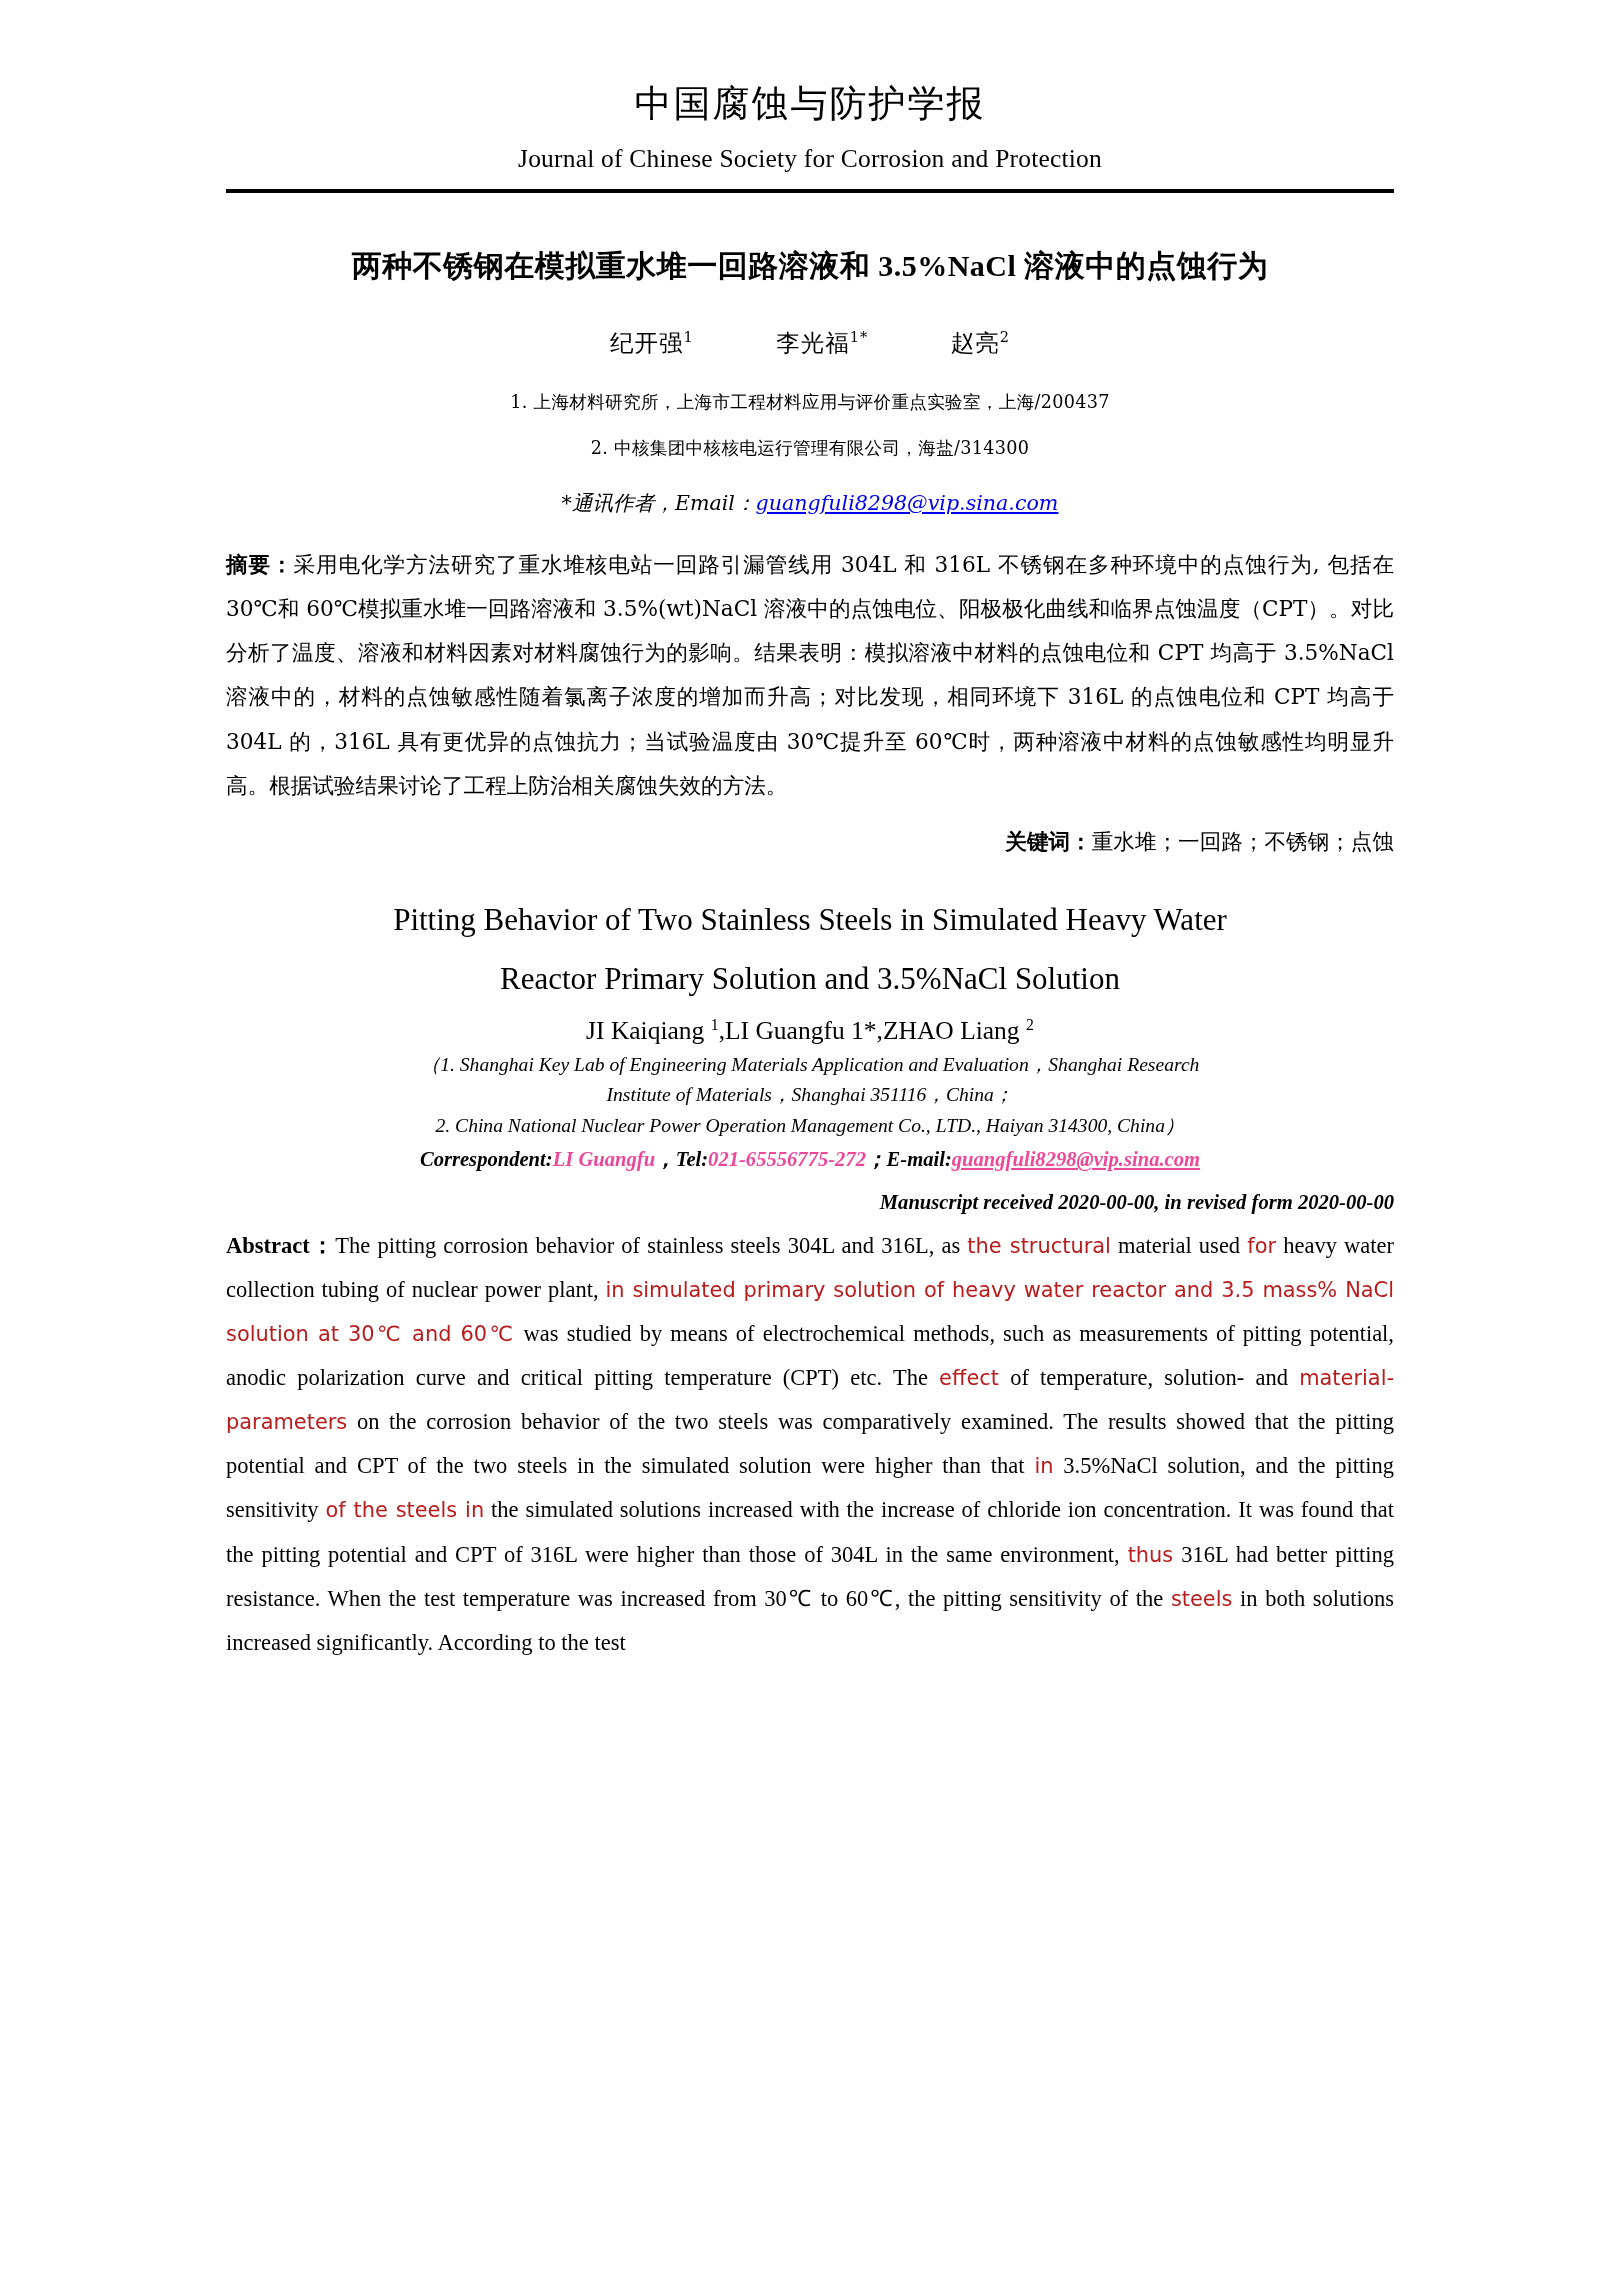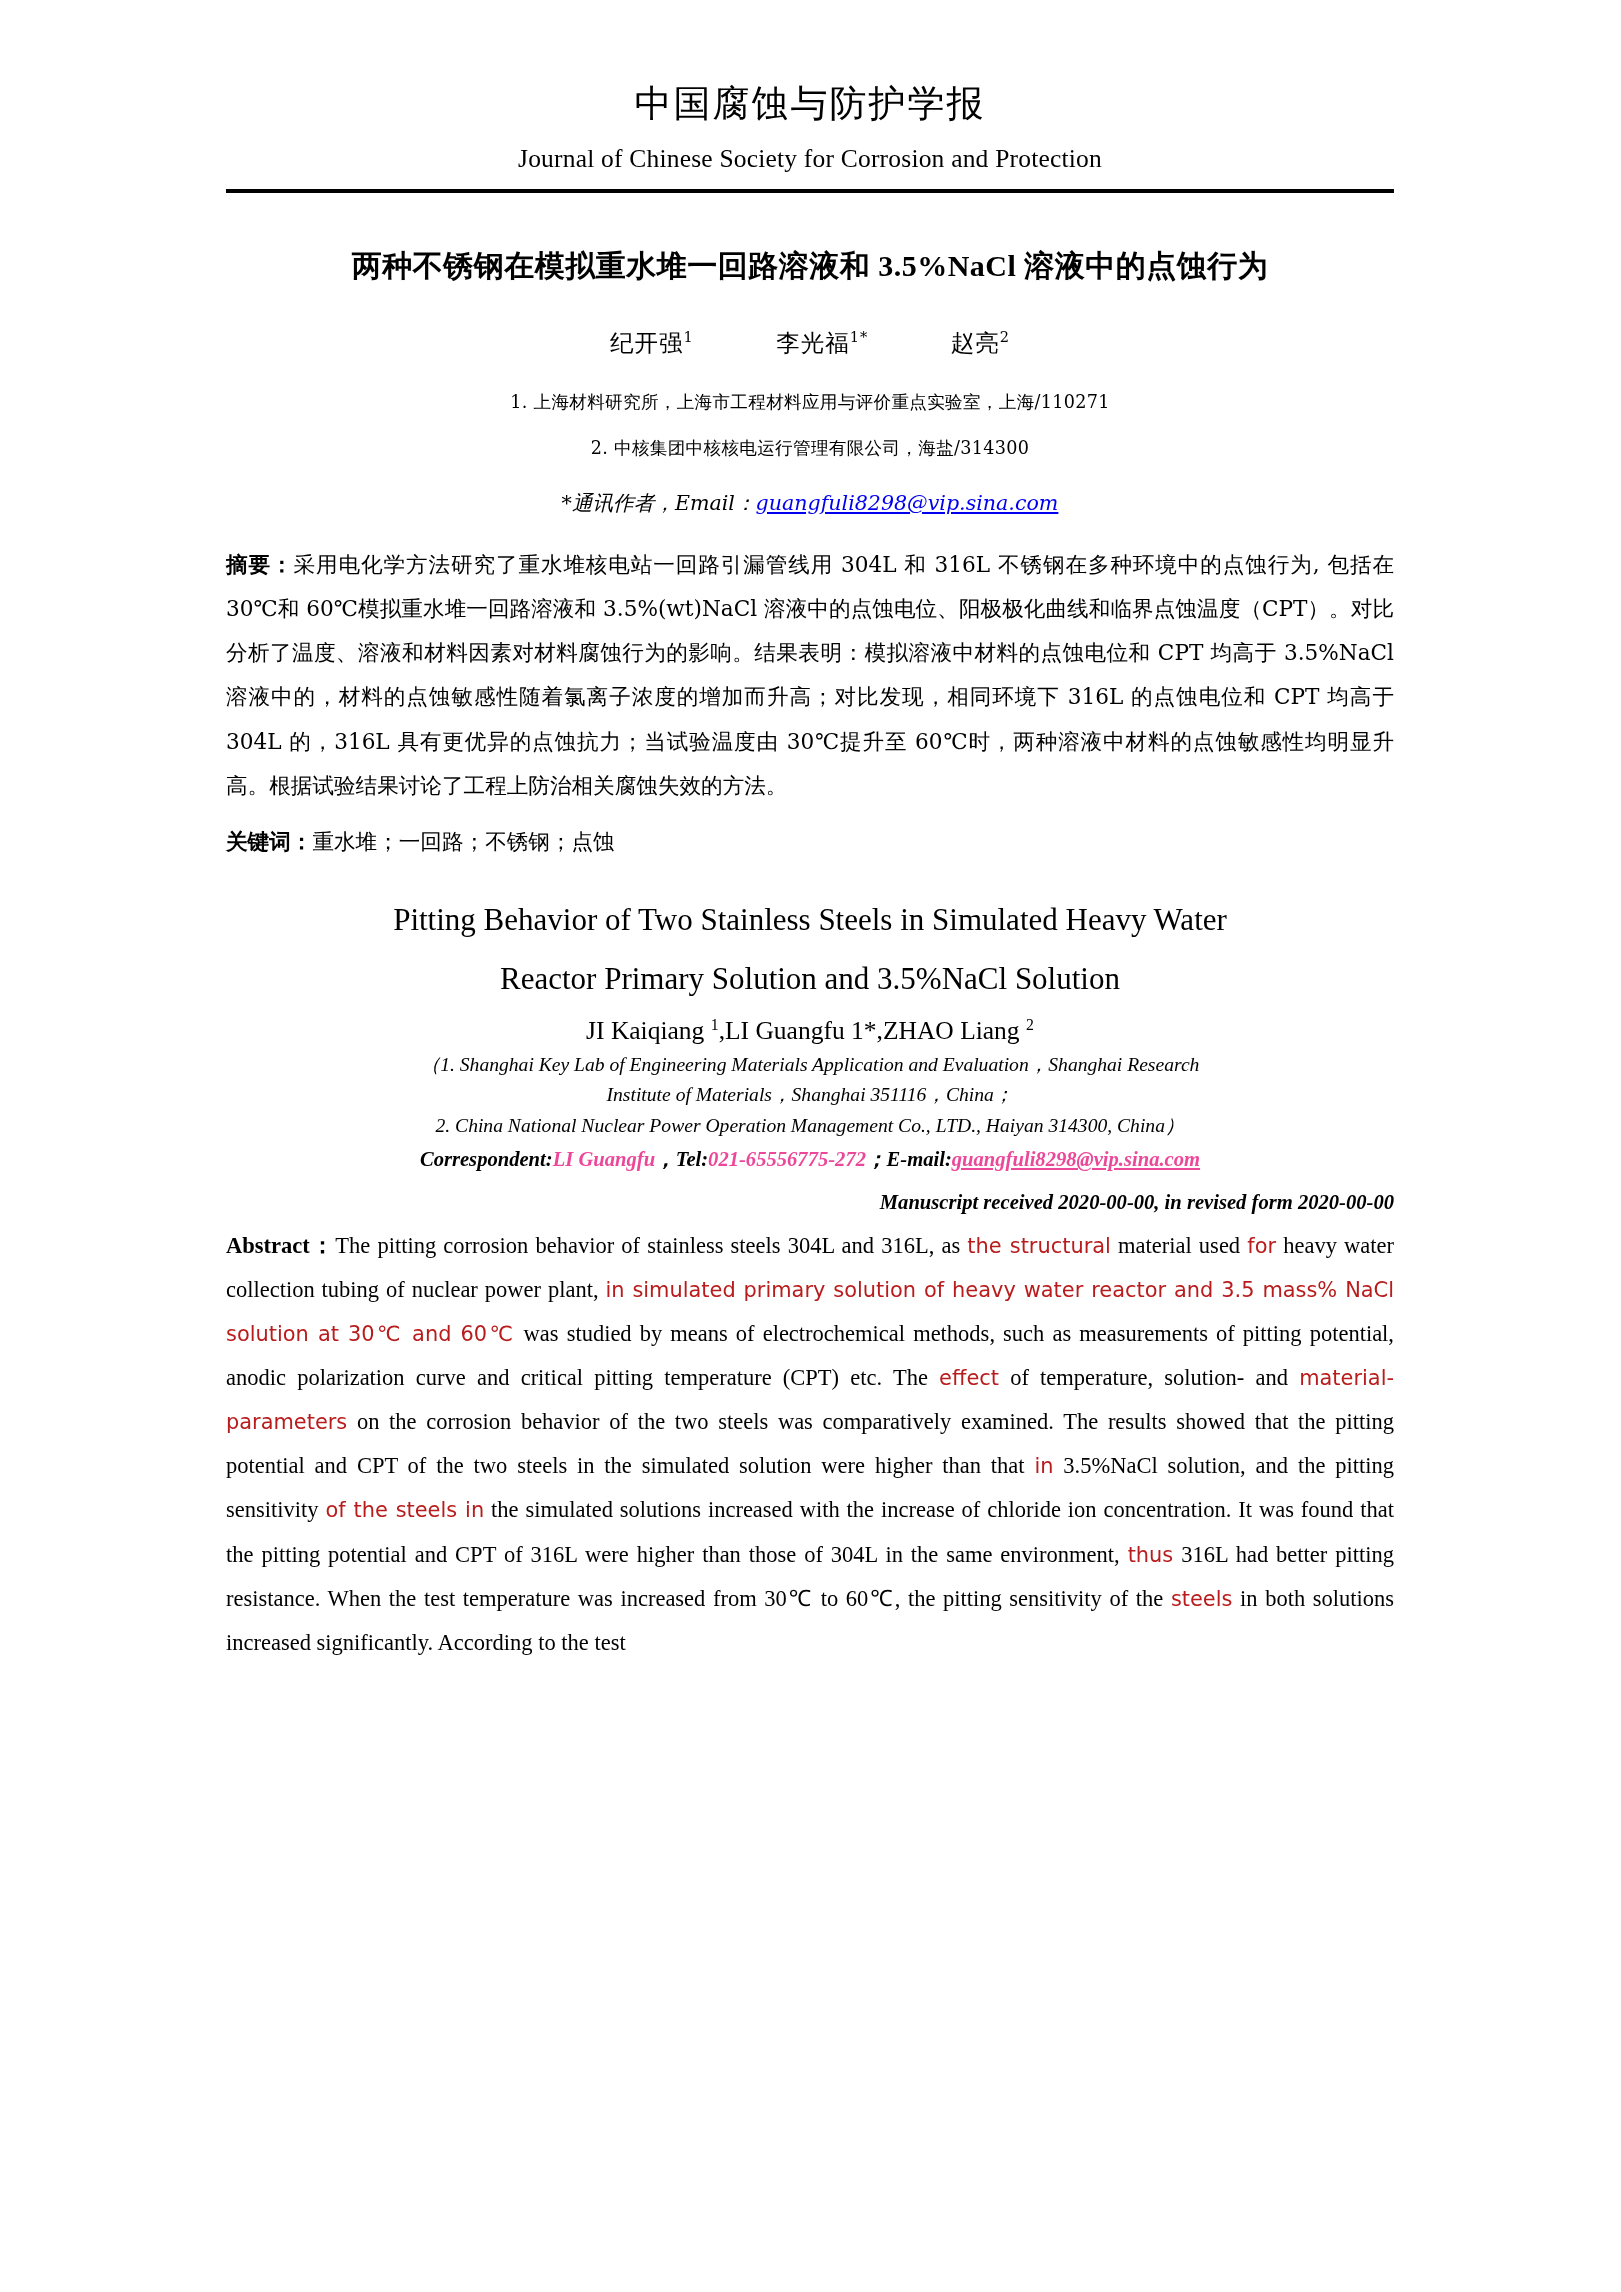--- a/index.html
+++ b/index.html
@@ -109,20 +109,21 @@
   }
   .cn-abstract .lead {
     font-family: "DejaVu Sans", "Liberation Sans", sans-serif;
     font-weight: bold;
   }
   .cn-keywords {
     margin-top: 11.8px;
     font-family: "DejaVu Serif", "Liberation Serif", serif;
     font-size: 21.6px;
     line-height: 2.0;
+    text-align: right;
   }
   .cn-keywords .lead {
     font-family: "DejaVu Sans", "Liberation Sans", sans-serif;
     font-weight: bold;
   }
 
   
   .en-title {
     text-align: center;
     font-family: "Liberation Serif", serif;
@@ -187,21 +188,21 @@
     </div>
 
     <div class="cn-title">两种不锈钢在模拟重水堆一回路溶液和 3.5%NaCl 溶液中的点蚀行为</div>
 
     <div class="cn-authors">
       <span class="au"><span>纪开强</span><sup>1</sup></span>
       <span class="au"><span>李光福</span><sup>1*</sup></span>
       <span class="au"><span>赵亮</span><sup>2</sup></span>
     </div>
 
-    <div class="cn-aff">1. 上海材料研究所，上海市工程材料应用与评价重点实验室，上海/110271</div>
+    <div class="cn-aff">1. 上海材料研究所，上海市工程材料应用与评价重点实验室，上海/200437</div>
     <div class="cn-aff second">2. 中核集团中核核电运行管理有限公司，海盐/314300</div>
 
     <div class="cn-corr">
       <span>*通讯作者，Email：</span><a class="mail" href="#">guangfuli8298@vip.sina.com</a>
     </div>
 
     <div class="cn-abstract">
       <span class="lead">摘要：</span><span>采用电化学方法研究了重水堆核电站一回路引漏管线用 304L 和 316L 不锈钢在多种环境中的点蚀行为, 包括在 30℃和 60℃模拟重水堆一回路溶液和 3.5%(wt)NaCl 溶液中的点蚀电位、阳极极化曲线和临界点蚀温度（CPT）。对比分析了温度、溶液和材料因素对材料腐蚀行为的影响。结果表明：模拟溶液中材料的点蚀电位和 CPT 均高于 3.5%NaCl 溶液中的，材料的点蚀敏感性随着氯离子浓度的增加而升高；对比发现，相同环境下 316L 的点蚀电位和 CPT 均高于 304L 的，316L 具有更优异的点蚀抗力；当试验温度由 30℃提升至 60℃时，两种溶液中材料的点蚀敏感性均明显升高。根据试验结果讨论了工程上防治相关腐蚀失效的方法。</span>
     </div>
 

